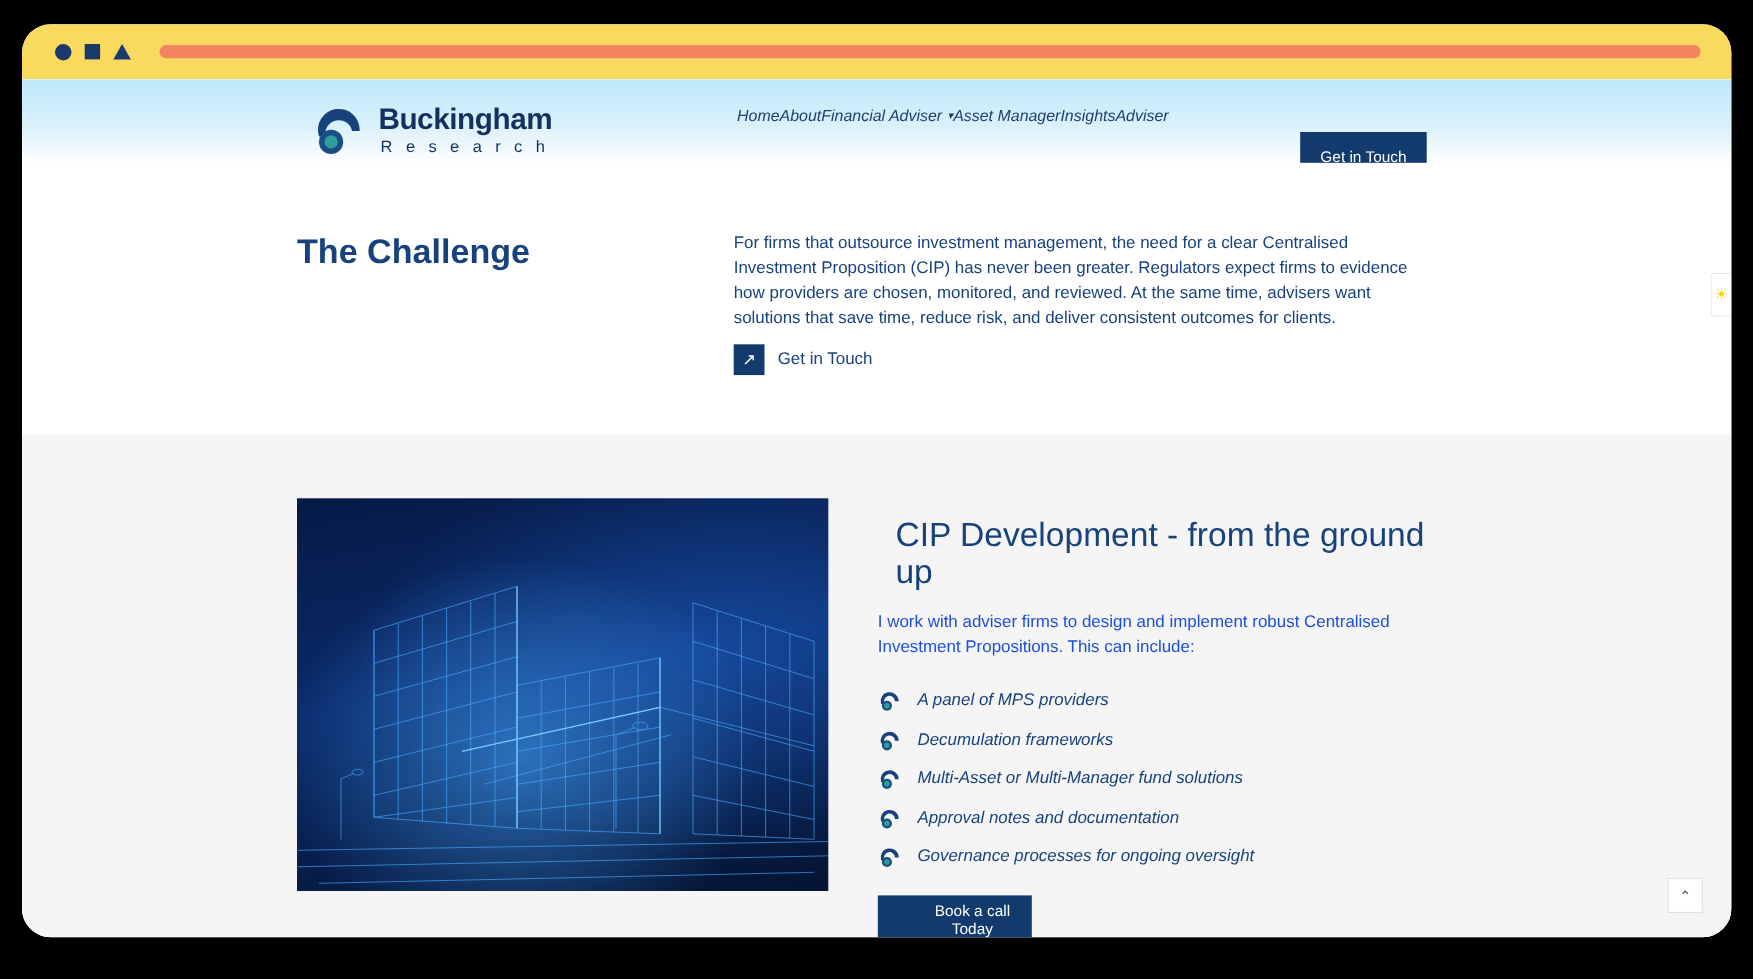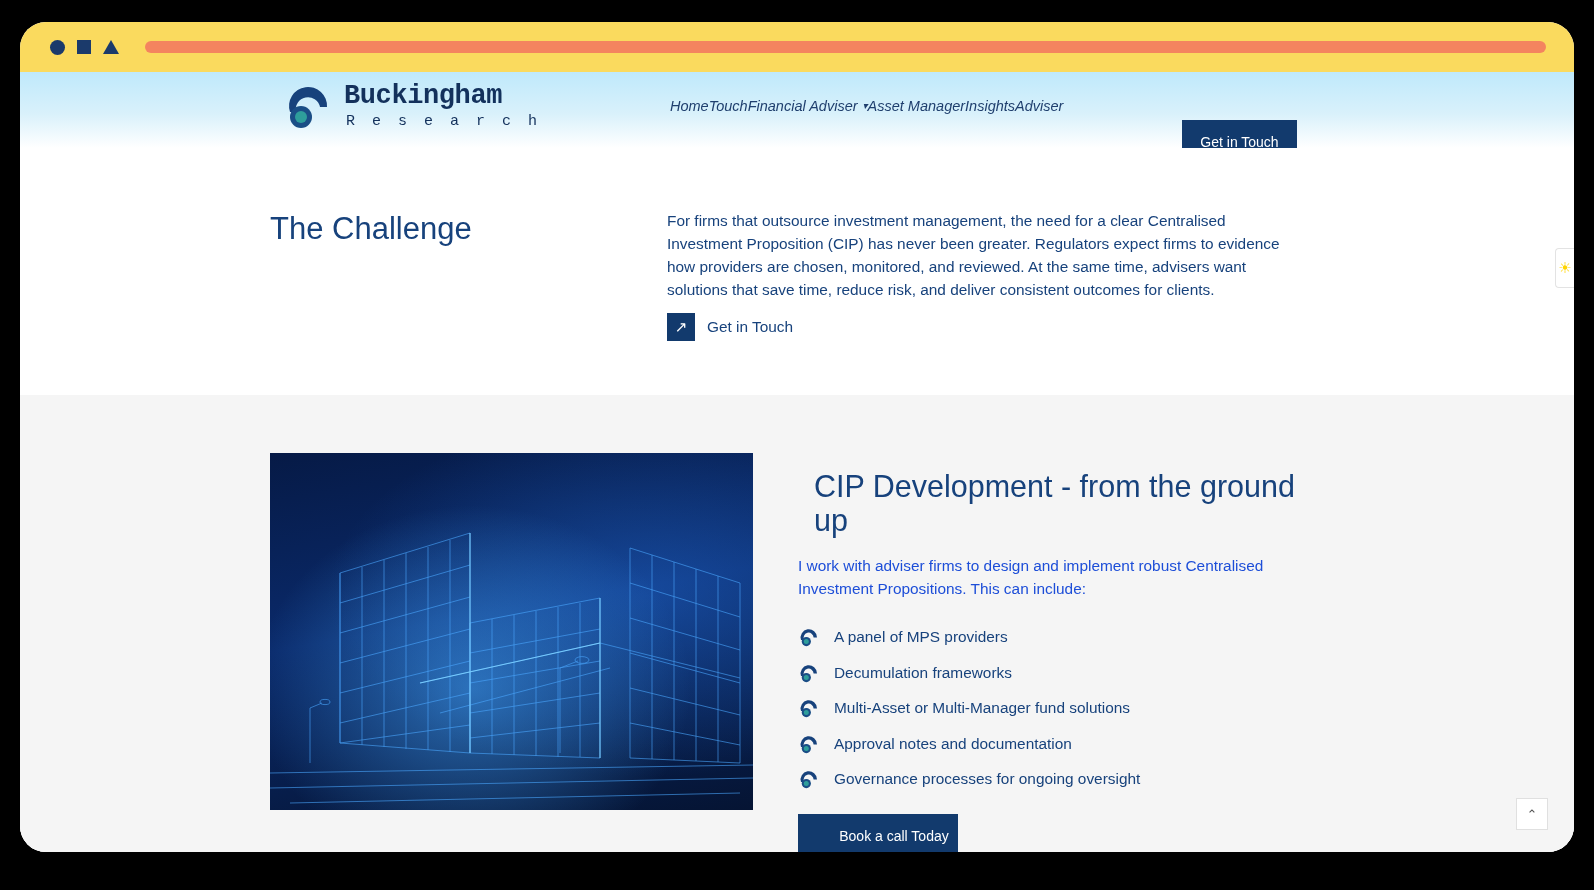--- a/index.html
+++ b/index.html
@@ -91,25 +91,24 @@
     position: relative;
     height: 76px;
     background: linear-gradient(180deg, #bfe9fb 0%, #d9f1fb 55%, #ffffff 100%);
     display: flex;
     align-items: center;
   }
 
   .logo-wrap {
     position: absolute;
     left: 262px;
-    top: 8px;
+    top: 20px;
     display: flex;
     align-items: center;
     gap: 10px;
-    font-family: Liberation Mono, monospace;
   }
   .logo-mark {
     position: relative;
     width: 52px;
     height: 52px;
   }
   .logo-text {
     display: flex;
     flex-direction: column;
     line-height: 1;
@@ -172,21 +171,21 @@
     position: relative;
     background: #ffffff;
     height: 247px;
   }
   .challenge h2 {
     position: absolute;
     left: 250px;
     top: 63px;
     margin: 0;
     font-size: 31px;
-    font-weight: normal;
+    font-weight: bold;
     color: #17427c;
   }
   .challenge p {
     position: absolute;
     left: 647px;
     top: 62px;
     width: 635px;
     margin: 0;
     font-size: 15.4px;
     line-height: 1.49;
@@ -250,38 +249,39 @@
     margin: 18px 0 0 0;
     font-size: 15.4px;
     line-height: 1.46;
     color: #1d4ed8;
     width: 470px;
   }
   .cip-list {
     list-style: none;
     margin: 26px 0 0 0;
     padding: 0;
+    font-style: italic;
   }
   .cip-list li {
     display: flex;
     align-items: center;
     gap: 14px;
     margin-bottom: 13.5px;
     font-size: 15.4px;
     color: #17427c;
   }
   .bullet-icon {
     position: relative;
     width: 22px;
     height: 22px;
     flex: 0 0 22px;
   }
   .book-btn {
     margin-top: 10px;
-    width: 160px;
+    width: 140px;
     height: 44px;
     background: #123a6d;
     color: #ffffff;
     font-size: 14px;
     border: none;
     cursor: pointer;
     padding-left: 38px;
   }
 
   
@@ -348,21 +348,21 @@
             </svg>
           </div>
           <div class="logo-text">
             <span class="logo-title">Buckingham</span>
             <span class="logo-sub">R e s e a r c h</span>
           </div>
         </div>
 
         <div class="nav">
           <a href="#"><span>Home</span></a>
-          <a href="#"><span>Touch</span></a>
+          <a href="#"><span>About</span></a>
           <a href="#"><span>Financial Adviser</span><span class="caret">▾</span></a>
           <a href="#"><span>Asset Manager</span></a>
           <a href="#"><span>Insights</span></a>
           <a href="#"><span>Adviser</span></a>
         </div>
 
         <button class="nav-cta">Get in Touch</button>
       </div>
 
       <div class="challenge">

